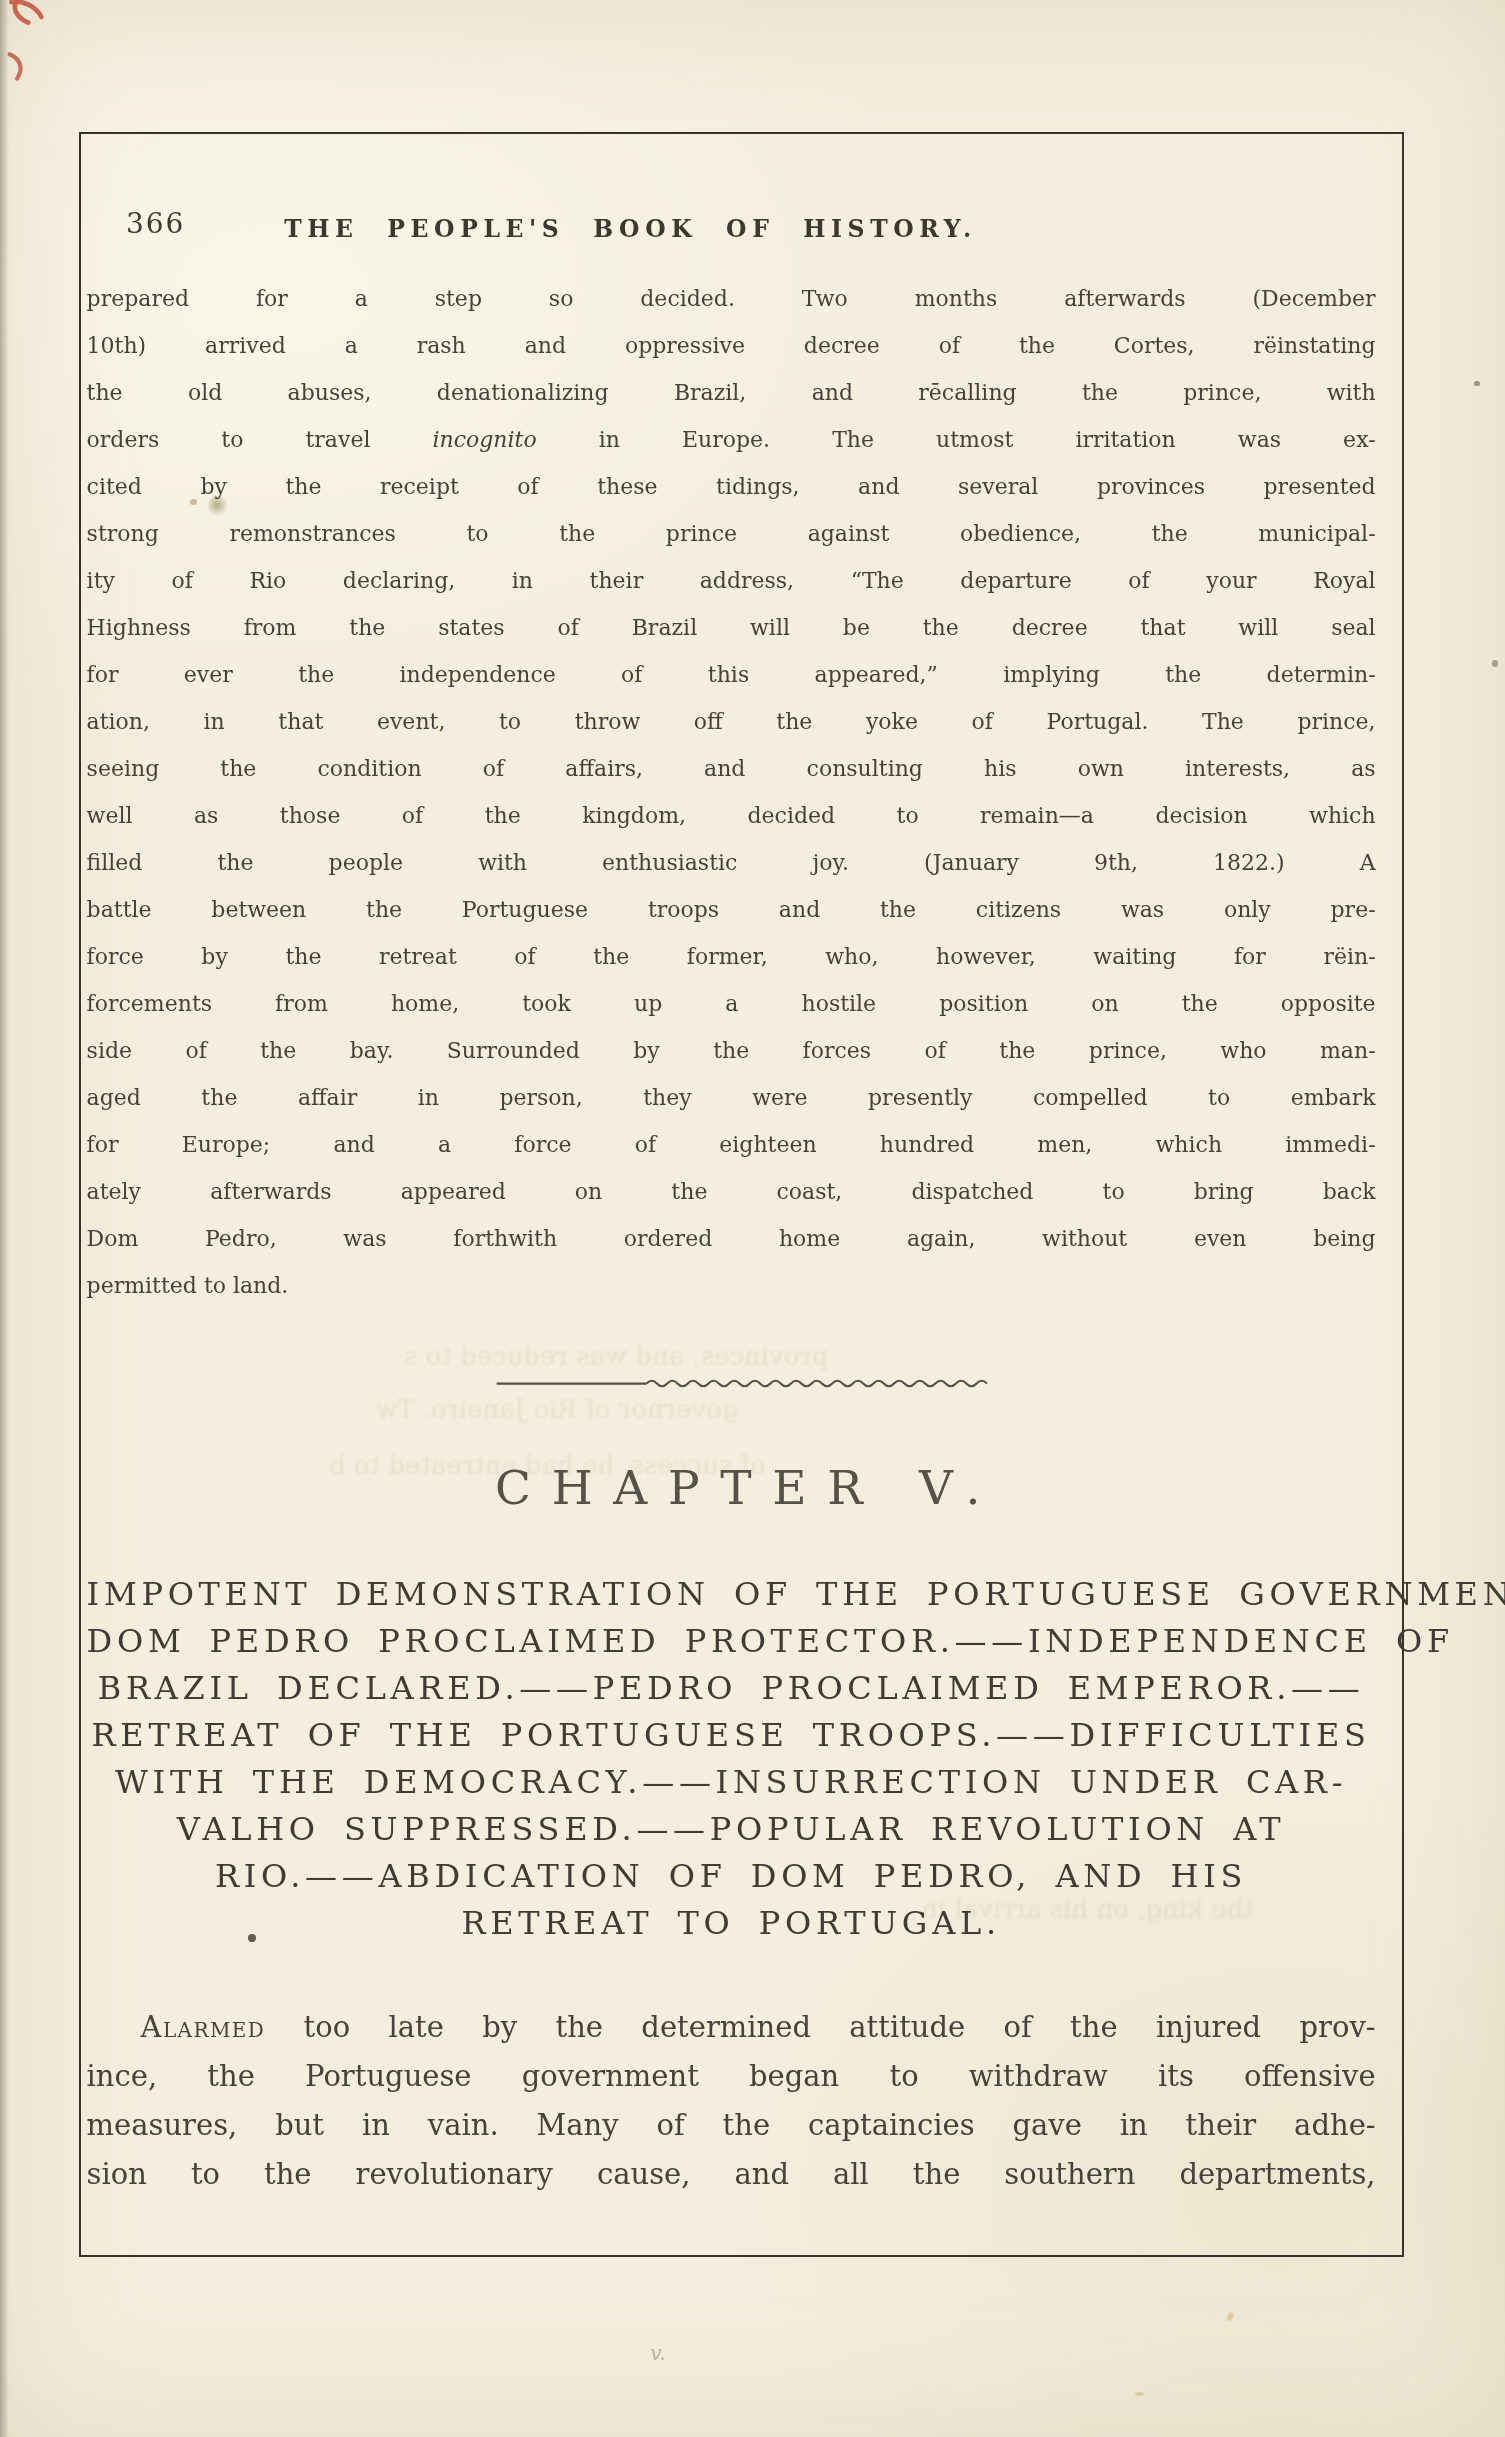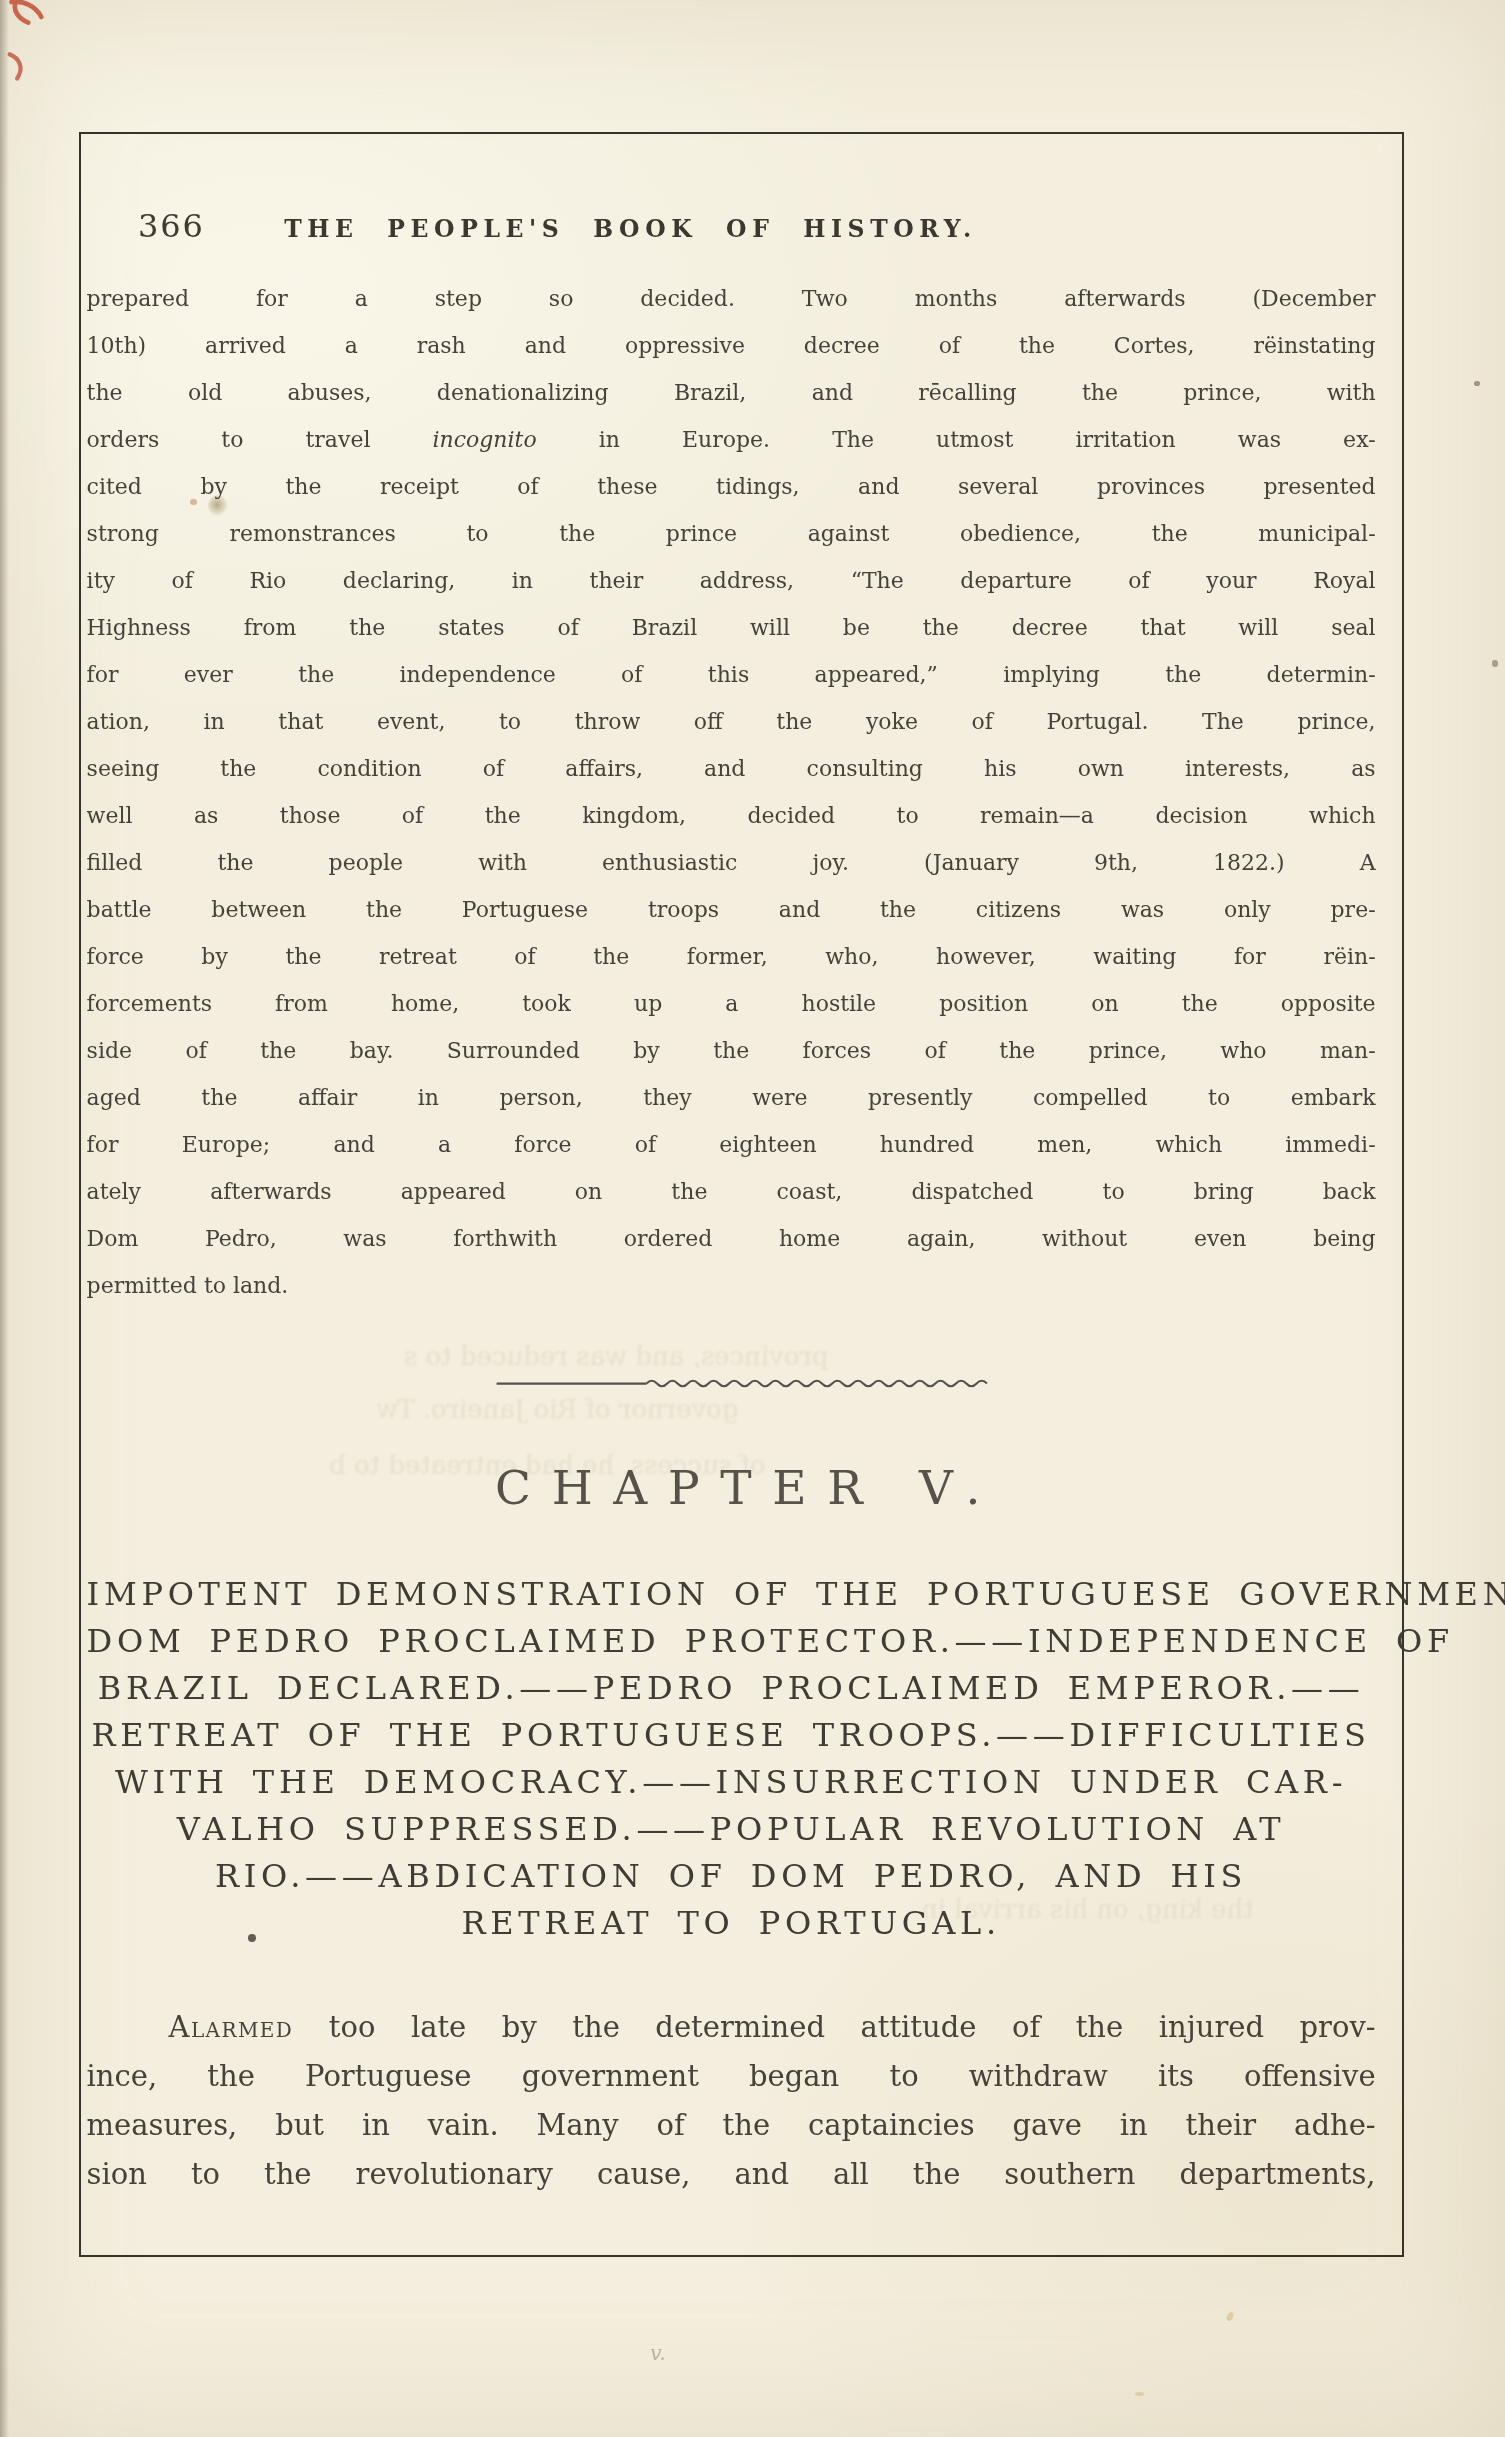--- a/index.html
+++ b/index.html
@@ -22,38 +22,38 @@
     content:"";position:absolute;left:0;top:0;bottom:0;width:9.4px;
     background:linear-gradient(90deg, rgba(70,58,44,.35), rgba(70,58,44,0));
   }
   .page-box{
     position:absolute;left:79px;top:132px;width:1321px;height:2121px;
     border:2.8px solid var(--border,#37322a);
   }
   .running-head{position:absolute;left:0;top:0;width:100%;height:113px;}
   .page-num{
     position:absolute;left:45px;top:73px;
-    font-size:32px;color:#3f3b33;letter-spacing:1.9px;margin-left:12px;
+    font-size:28px;color:#3f3b33;letter-spacing:1.9px;
   }
   .head-title{
     position:absolute;left:197px;top:81px;width:705px;
     text-align:center;font-size:23.5px;font-weight:700;color:#3c382f;
     letter-spacing:5.6px;word-spacing:15px;white-space:nowrap;
   }
   .para{position:absolute;left:5.6px;width:1289px;color:var(--ink,#46423a);}
   .para1{top:141px;font-size:22px;line-height:47px;}
   .para2{top:1869px;font-size:29px;line-height:49px;}
   .para .line{
     text-align:justify;text-align-last:justify;text-justify:inter-word;
     white-space:normal;
   }
   .para .line.last{text-align-last:left;}
   .para .line.indent{text-indent:54px;}
   .seg-italic{font-style:italic;}
-  .seg-sc{font-variant:small-caps;letter-spacing:1.4px;margin-left:28px;}
+  .seg-sc{font-variant:small-caps;letter-spacing:1.4px;}
   .divider{position:absolute;left:413px;top:1242px;}
   .chapter-title{
     position:absolute;left:5.6px;top:1326px;width:1289px;
     text-align:center;font-size:47px;color:#56524a;
     letter-spacing:20.7px;padding-left:34px;box-sizing:border-box;
     white-space:nowrap;
   }
   .summary{
     position:absolute;left:5.6px;top:1437px;width:1289px;
     font-size:32px;line-height:47px;color:#403c34;

